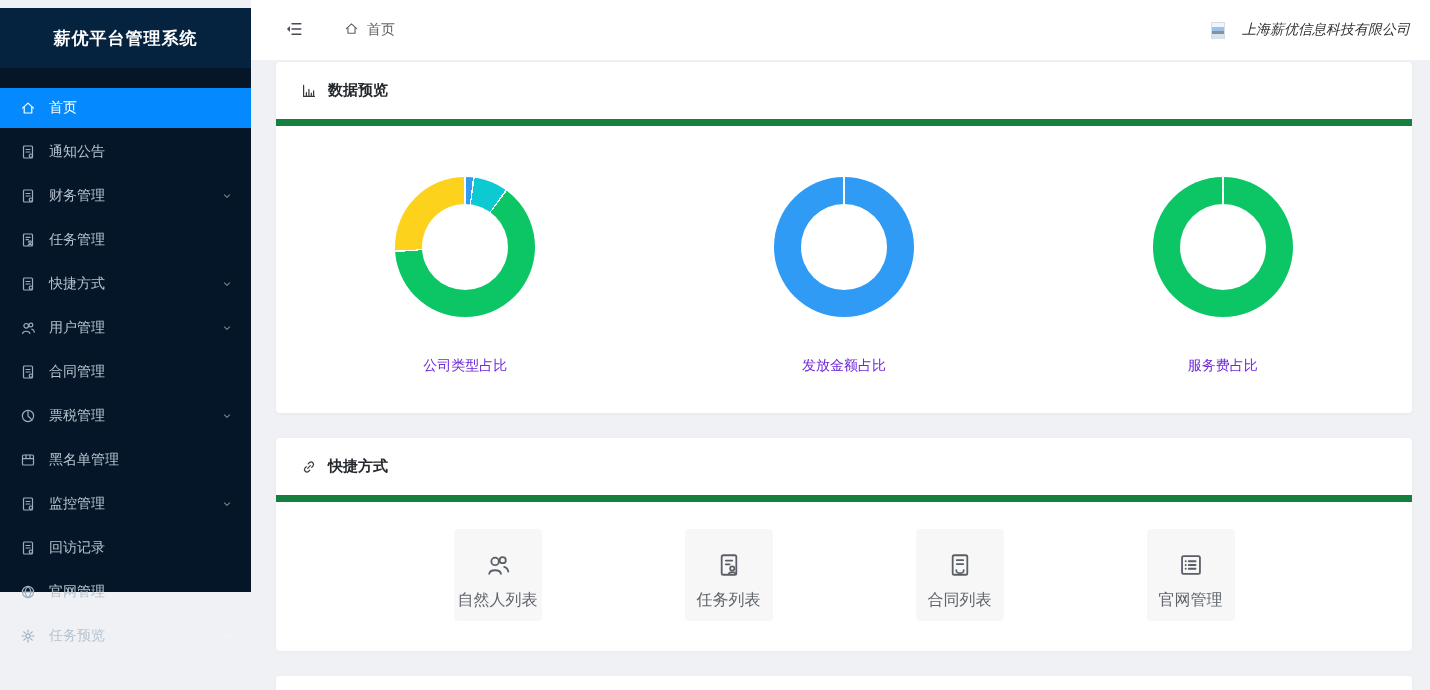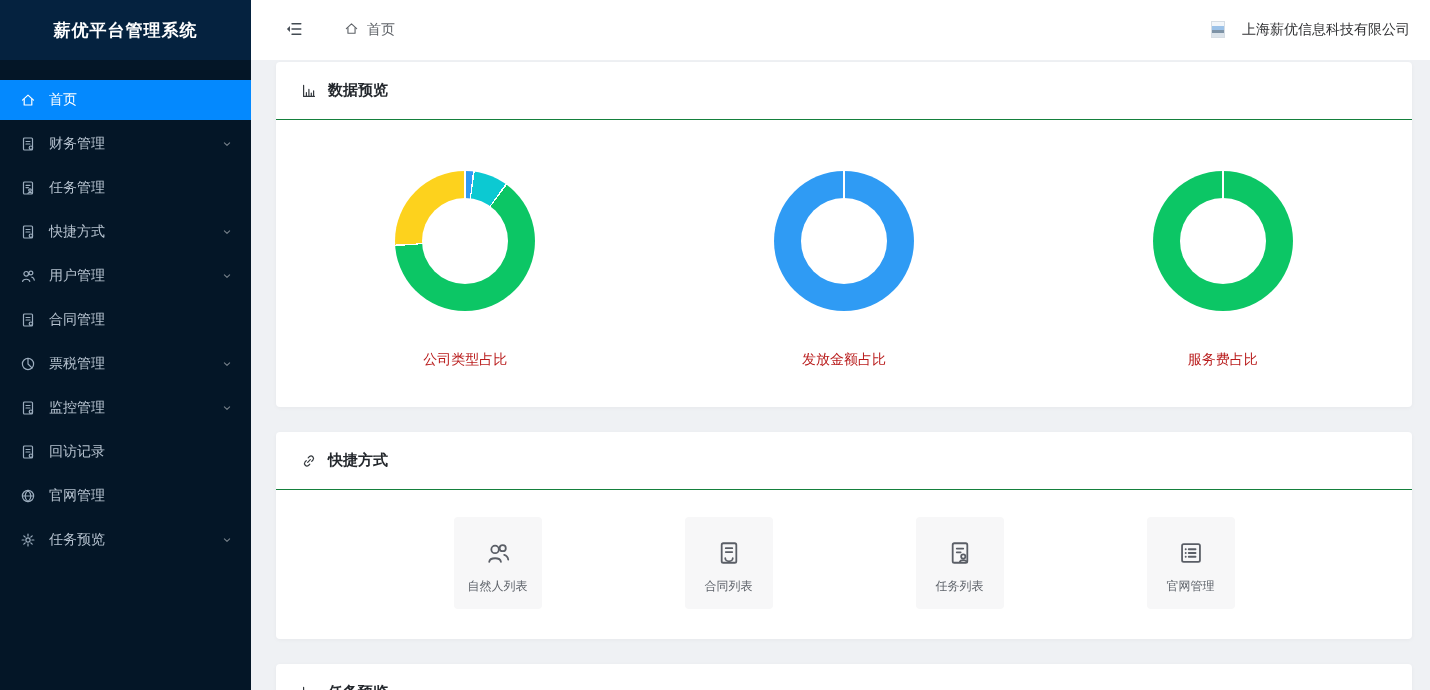--- a/index.html
+++ b/index.html
@@ -3,58 +3,58 @@
 <meta charset="utf-8">
 <style>
   html,body{margin:0;padding:0;}
   body{
     width:1430px;height:690px;overflow:hidden;position:relative;
     background:#eff1f4;
     font-family:"Liberation Sans","DejaVu Sans",sans-serif;
     -webkit-font-smoothing:antialiased;
   }
   
-  .sidebar{position:absolute;left:0;top:0;width:251px;height:690px;background:#041627;z-index:20;}
+  .sidebar{position:absolute;left:0;top:8px;width:251px;height:584px;background:#041627;z-index:20;}
   .logo{height:60px;background:#05223f;color:#fff;display:flex;align-items:center;justify-content:center;
         font-size:17px;font-weight:700;letter-spacing:1px;}
   .menu{list-style:none;margin:0;padding:16px 0 0;}
   .menu-item{height:40px;margin:4px 0;display:flex;align-items:center;gap:13px;
              padding:0 18px 0 20px;color:#b7c3d0;font-size:14px;cursor:pointer;}
   .menu-item .mi-icon{width:16px;height:16px;display:flex;align-items:center;justify-content:center;color:#9cadbe;}
   .menu-item.active{background:#0489fe;color:#fff;}
   .menu-item.active .mi-icon{color:#fff;}
   .chev{margin-left:auto;display:flex;color:rgba(255,255,255,.45);}
   
   .topbar{position:absolute;left:251px;top:0;right:0;height:60px;background:#fff;
           display:flex;align-items:center;box-sizing:border-box;padding:0 20px;}
   .fold-btn{margin-left:14px;display:flex;color:#424a52;cursor:pointer;background:none;border:none;padding:0;}
   .breadcrumb{margin-left:41px;display:flex;align-items:center;gap:8px;color:#5f6368;font-size:14px;cursor:pointer;}
-  .user-menu{margin-left:auto;display:flex;align-items:flex-start;gap:17px;cursor:pointer;}
+  .user-menu{margin-left:auto;display:flex;align-items:flex-end;gap:17px;cursor:pointer;font-style:italic;}
   .avatar{width:12px;height:15px;border:1px solid #d6dde4;background:
           linear-gradient(#f2f6fa 0 30%,#9cc2e8 30% 55%,#7e93a6 55% 75%,#dbe3ea 75% 100%);}
   .company{color:#303133;font-size:14px;}
   
   .content{position:absolute;left:251px;top:60px;right:0;bottom:0;overflow:hidden;
            padding:2px 18px 0 25px;box-sizing:border-box;}
   .card{background:#fff;border-radius:4px;box-shadow:0 1px 4px rgba(0,0,0,.04);margin-bottom:25px;}
   .card-header{height:57px;display:flex;align-items:center;gap:11px;padding:0 25px;
-               border-bottom:1px solid #15803d;font-size:15px;font-weight:700;color:#24282d;}
+               border-bottom:7px solid #15803d;font-size:15px;font-weight:700;color:#24282d;}
   .card-header .ch-icon{display:flex;color:#33383d;}
   
   .charts{display:flex;padding:51px 0 38px;}
   .chart-col{flex:1;display:flex;flex-direction:column;align-items:center;}
   .donut{width:140px;height:140px;border-radius:50%;position:relative;}
   .donut::after{content:"";position:absolute;inset:27px;border-radius:50%;background:#fff;}
-  .chart-label{margin-top:40px;font-size:14px;color:#b91c1c;}
+  .chart-label{margin-top:40px;font-size:14px;color:#6d28d9;}
   
   .shortcut-row{display:flex;justify-content:center;gap:143px;padding:27px 0 30px;}
   .shortcut{width:88px;height:92px;background:#f7f7f8;border-radius:4px;display:flex;
             flex-direction:column;align-items:center;cursor:pointer;}
   .sc-icon{margin-top:23px;display:flex;color:#5a5e66;}
-  .shortcut-label{margin-top:12px;font-size:12px;color:#5f646b;}
+  .shortcut-label{margin-top:12px;font-size:16px;color:#5f646b;}
   
   .card.task{margin-bottom:0;height:140px;}
 </style>
 </head>
 <body>
 
 <aside class="sidebar">
   <div class="logo">薪优平台管理系统</div>
   <ul class="menu" id="menu">
       <li class="menu-item active">
@@ -67,20 +67,30 @@
         <span class="mi-label">首页</span>
       </li>
       <li class="menu-item">
         <span class="mi-icon">
           <svg viewBox="0 0 16 16" width="16" height="16" fill="none" stroke="currentColor" stroke-width="1.2" stroke-linecap="round" stroke-linejoin="round">
             <rect x="3.5" y="2" width="9" height="12" rx="1"></rect>
             <path d="M6 5.5h4M6 8h4"></path>
             <circle cx="10.9" cy="11.7" r="1.7"></circle>
           </svg>
         </span>
+        <span class="mi-label">通知公告</span>
+      </li>
+      <li class="menu-item">
+        <span class="mi-icon">
+          <svg viewBox="0 0 16 16" width="16" height="16" fill="none" stroke="currentColor" stroke-width="1.2" stroke-linecap="round" stroke-linejoin="round">
+            <rect x="3.5" y="2" width="9" height="12" rx="1"></rect>
+            <path d="M6 5.5h4M6 8h4"></path>
+            <circle cx="10.9" cy="11.7" r="1.7"></circle>
+          </svg>
+        </span>
         <span class="mi-label">财务管理</span>
         <span class="chev">
           <svg viewBox="0 0 16 16" width="12" height="12" fill="none" stroke="currentColor" stroke-width="1.5" stroke-linecap="round" stroke-linejoin="round">
             <path d="M4.5 6.4 8 9.9l3.5-3.5"></path>
           </svg>
         </span>
       </li>
       <li class="menu-item">
         <span class="mi-icon">
           <svg viewBox="0 0 16 16" width="16" height="16" fill="none" stroke="currentColor" stroke-width="1.2" stroke-linecap="round" stroke-linejoin="round">
@@ -139,20 +149,29 @@
             <circle cx="8" cy="8" r="5.6"></circle>
             <path d="M8 2.4V8l4 3.9"></path>
           </svg>
         </span>
         <span class="mi-label">票税管理</span>
         <span class="chev">
           <svg viewBox="0 0 16 16" width="12" height="12" fill="none" stroke="currentColor" stroke-width="1.5" stroke-linecap="round" stroke-linejoin="round">
             <path d="M4.5 6.4 8 9.9l3.5-3.5"></path>
           </svg>
         </span>
+      </li>
+      <li class="menu-item">
+        <span class="mi-icon">
+          <svg viewBox="0 0 16 16" width="16" height="16" fill="none" stroke="currentColor" stroke-width="1.2" stroke-linecap="round" stroke-linejoin="round">
+            <rect x="2.5" y="3" width="11" height="10" rx="1"></rect>
+            <path d="M2.5 6.6h11M6 3v3.6M10 3v3.6"></path>
+          </svg>
+        </span>
+        <span class="mi-label">黑名单管理</span>
       </li>
       <li class="menu-item">
         <span class="mi-icon">
           <svg viewBox="0 0 16 16" width="16" height="16" fill="none" stroke="currentColor" stroke-width="1.2" stroke-linecap="round" stroke-linejoin="round">
             <rect x="3.5" y="2" width="9" height="12" rx="1"></rect>
             <path d="M6 5.5h4M6 8h4"></path>
             <circle cx="10.9" cy="11.7" r="1.7"></circle>
           </svg>
         </span>
         <span class="mi-label">监控管理</span>
@@ -266,36 +285,36 @@
               <circle cx="10.9" cy="5" r="1.9"></circle>
               <path d="M11.8 9.1c1.5.4 2.3 1.6 2.5 3"></path>
             </svg>
           </span>
           <span class="shortcut-label">自然人列表</span>
         </div>
         <div class="shortcut">
           <span class="sc-icon">
             <svg viewBox="0 0 16 16" width="26" height="26" fill="none" stroke="currentColor" stroke-width="1.1" stroke-linecap="round" stroke-linejoin="round">
               <rect x="3.5" y="2" width="9" height="12" rx="1"></rect>
-              <path d="M6 5h4M6 7.4h4"></path>
-              <path d="M5.7 11.2a2.3 1.9 0 0 0 4.6 0"></path>
-            </svg>
-          </span>
-          <span class="shortcut-label">合同列表</span>
-        </div>
-        <div class="shortcut">
-          <span class="sc-icon">
-            <svg viewBox="0 0 16 16" width="26" height="26" fill="none" stroke="currentColor" stroke-width="1.1" stroke-linecap="round" stroke-linejoin="round">
-              <rect x="3.5" y="2" width="9" height="12" rx="1"></rect>
               <path d="M6 5.3h4M6 7.6h2.4"></path>
               <circle cx="10" cy="10.1" r="1.3"></circle>
               <path d="M7.9 13.5c.4-1.5 3.9-1.5 4.2 0"></path>
             </svg>
           </span>
           <span class="shortcut-label">任务列表</span>
+        </div>
+        <div class="shortcut">
+          <span class="sc-icon">
+            <svg viewBox="0 0 16 16" width="26" height="26" fill="none" stroke="currentColor" stroke-width="1.1" stroke-linecap="round" stroke-linejoin="round">
+              <rect x="3.5" y="2" width="9" height="12" rx="1"></rect>
+              <path d="M6 5h4M6 7.4h4"></path>
+              <path d="M5.7 11.2a2.3 1.9 0 0 0 4.6 0"></path>
+            </svg>
+          </span>
+          <span class="shortcut-label">合同列表</span>
         </div>
         <div class="shortcut">
           <span class="sc-icon">
             <svg viewBox="0 0 16 16" width="26" height="26" fill="none" stroke="currentColor" stroke-width="1.1" stroke-linecap="round" stroke-linejoin="round">
               <rect x="2.5" y="2.5" width="11" height="11" rx="1"></rect>
               <path d="M6.6 5.7h4.2M6.6 8h4.2M6.6 10.3h4.2"></path>
               <path d="M4.7 5.7h.1M4.7 8h.1M4.7 10.3h.1"></path>
             </svg>
           </span>
           <span class="shortcut-label">官网管理</span>

